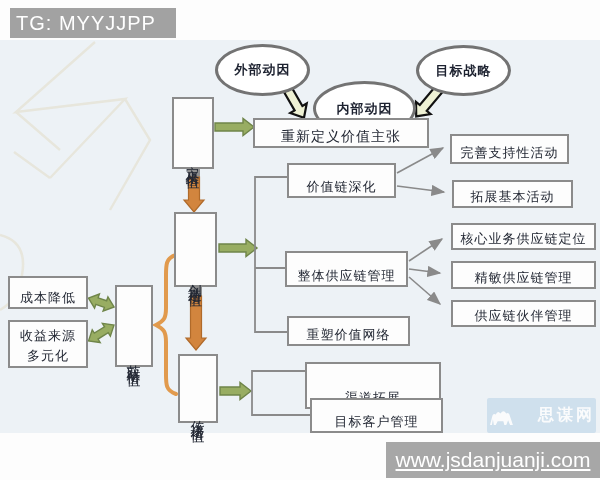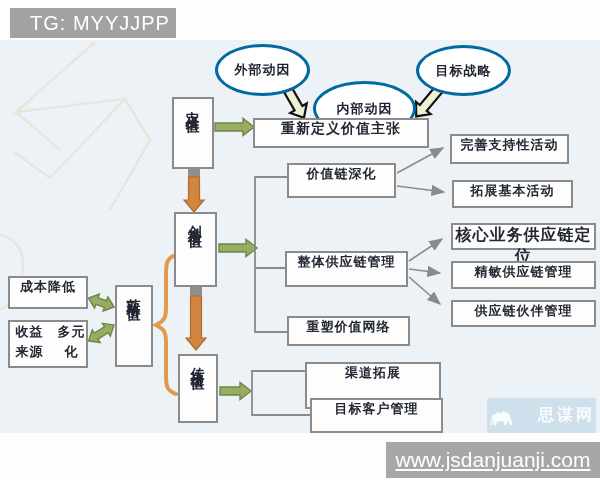--- a/index.html
+++ b/index.html
@@ -1,30 +1,30 @@
 <!DOCTYPE html>
 <html><head>
 <meta charset="utf-8">
 <style>
   html,body{margin:0;padding:0;}
   body{width:600px;height:480px;position:relative;overflow:hidden;background:#fdfdfd;
        font-family:"DejaVu Sans",sans-serif;}
   .band{position:absolute;left:0;top:40px;width:600px;height:393px;background:#edf2f6;}
   .layer{position:absolute;left:0;top:0;}
   .badge{position:absolute;left:10px;top:8px;width:166px;height:30px;background:#a2a2a2;
-         color:#fff;font:400 20px "Liberation Sans",sans-serif;line-height:30px;padding-left:20px;
+         color:#fff;font:400 20px "Liberation Sans",sans-serif;line-height:30px;padding-left:6px;
          box-sizing:border-box;letter-spacing:1px;}
   .box{position:absolute;background:#fdfdfd;border:2px solid #8b8b8b;display:flex;
-       align-items:flex-start;justify-content:center;font-weight:700;font-size:13px;color:#222733;
+       align-items:flex-end;justify-content:center;font-weight:400;font-size:13px;color:#222733;
        box-sizing:border-box;text-align:center;letter-spacing:1px;}
   .vbox span{writing-mode:vertical-rl;text-orientation:upright;letter-spacing:3px;font-size:14px;}
-  .ellipse{position:absolute;background:#fff;border:3px solid #0369a1;border-radius:50%;
+  .ellipse{position:absolute;background:#fff;border:3px solid #737373;border-radius:50%;
        display:flex;align-items:center;justify-content:center;font-weight:700;font-size:13px;
        color:#1d2230;box-sizing:border-box;letter-spacing:1px;}
-  .two-line{display:flex;flex-direction:row;line-height:1.55;gap:8px;}
+  .two-line{display:flex;flex-direction:column;line-height:1.55;}
   .watermark{position:absolute;left:487px;top:398px;width:109px;height:35px;background:#c6daea;
        opacity:.75;border-radius:2px;display:flex;align-items:center;justify-content:center;gap:24px;}
   .watermark .wm-text{color:#fff;font-weight:700;font-size:16px;letter-spacing:3px;}
   .footerbar{position:absolute;left:386px;top:442px;width:214px;height:36px;background:#a7a7a7;
        color:#fff;display:flex;align-items:center;justify-content:center;
        font:400 21px "Liberation Sans",sans-serif;text-decoration:underline;}
 </style>
 </head>
 <body>
 
@@ -127,21 +127,21 @@
 <div class="box" style="left:310px;top:398px;width:133px;height:35px;">
   <span>目标客户管理</span>
 </div>
 
 <div class="box" style="left:450px;top:134px;width:119px;height:30px;">
   <span>完善支持性活动</span>
 </div>
 <div class="box" style="left:452px;top:180px;width:121px;height:28px;">
   <span>拓展基本活动</span>
 </div>
-<div class="box" style="left:451px;top:223px;width:145px;height:27px;font-size:16px;">
+<div class="box" style="left:451px;top:223px;width:145px;height:27px;font-size:13px;">
   <span>核心业务供应链定位</span>
 </div>
 <div class="box" style="left:451px;top:261px;width:145px;height:28px;">
   <span>精敏供应链管理</span>
 </div>
 <div class="box" style="left:451px;top:300px;width:145px;height:27px;">
   <span>供应链伙伴管理</span>
 </div>
 
 <div class="box" style="left:8px;top:276px;width:80px;height:33px;">

